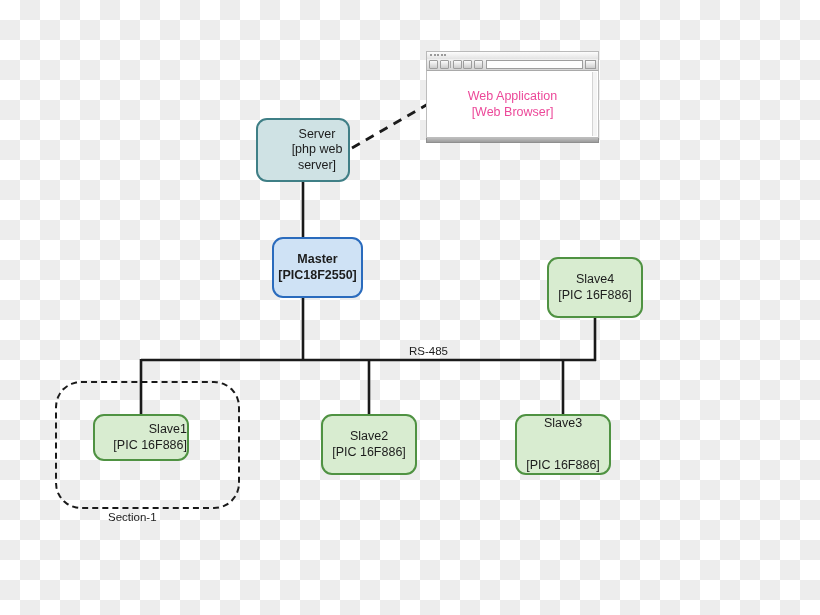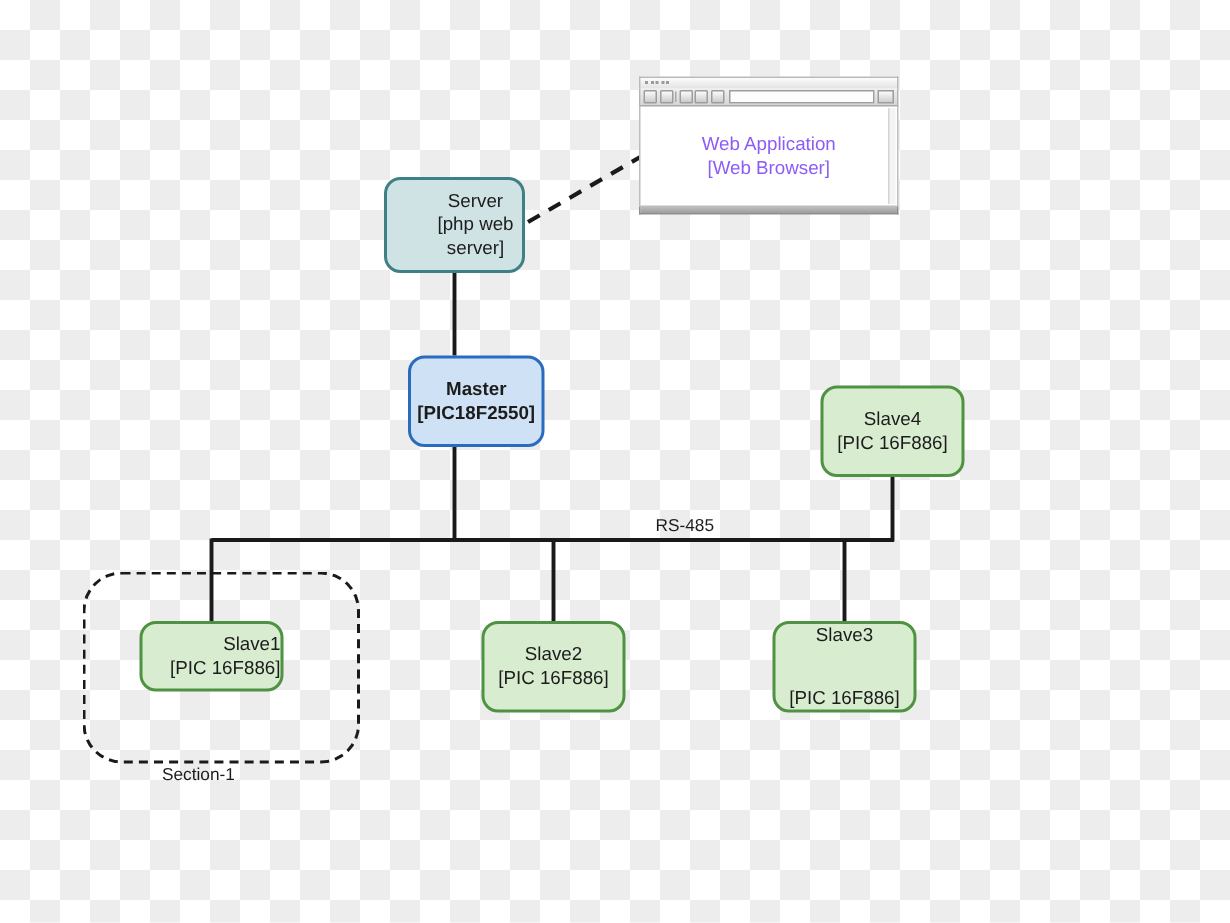--- a/index.html
+++ b/index.html
@@ -84,21 +84,20 @@
     z-index: 4;
   }
 
   
   .bus-label {
     position: absolute;
     font-size: 11.5px;
     color: #1c1c1c;
     white-space: nowrap;
     z-index: 4;
-    margin-left: 28px;
   }
 
   
   .browser-window {
     position: absolute;
     box-sizing: border-box;
     background: #ffffff;
     z-index: 5;
   }
   .browser-titlebar {
@@ -171,21 +170,21 @@
     display: flex;
     flex-direction: column;
     align-items: center;
     justify-content: center;
     box-sizing: border-box;
     position: relative;
   }
   .browser-viewport .vp-line {
     display: block;
     font-size: 12.5px;
-    color: #8b5cf6;
+    color: #ec4899;
     line-height: 1.3;
     white-space: nowrap;
   }
   .browser-scrollbar {
     position: absolute;
     right: 1px;
     top: 1px;
     bottom: 1px;
     width: 4px;
     background: #f4f4f4;

